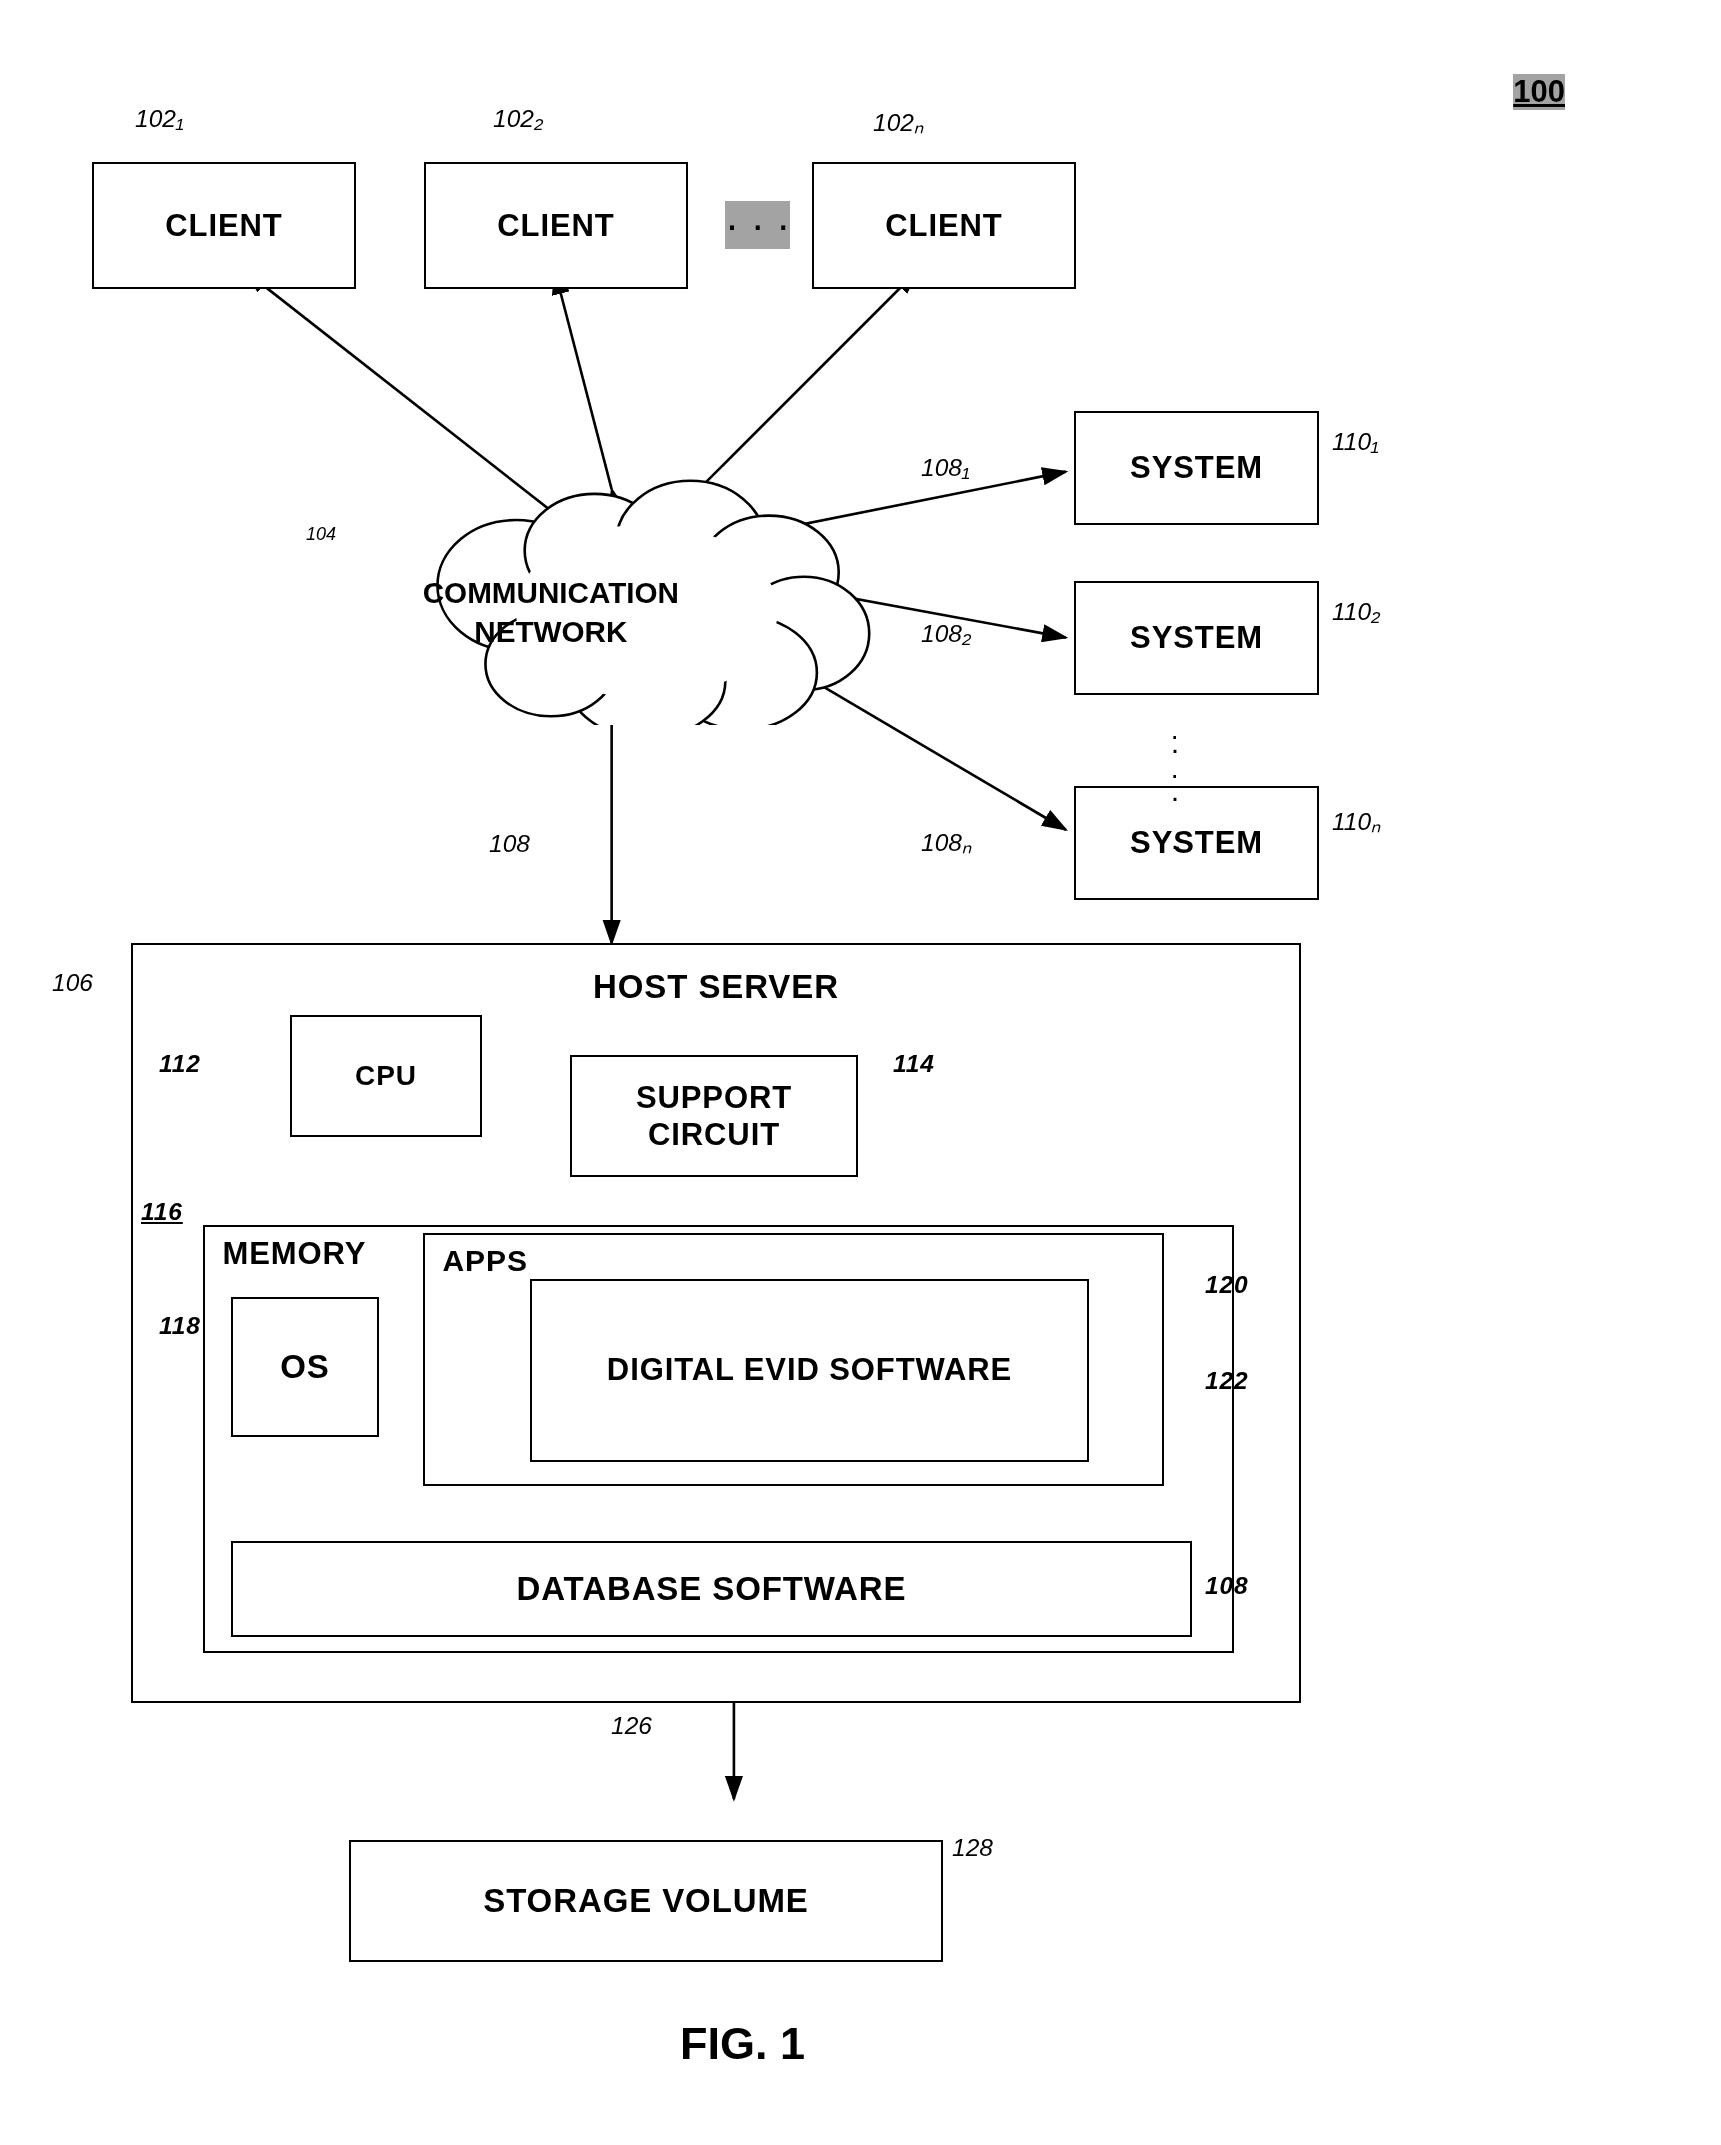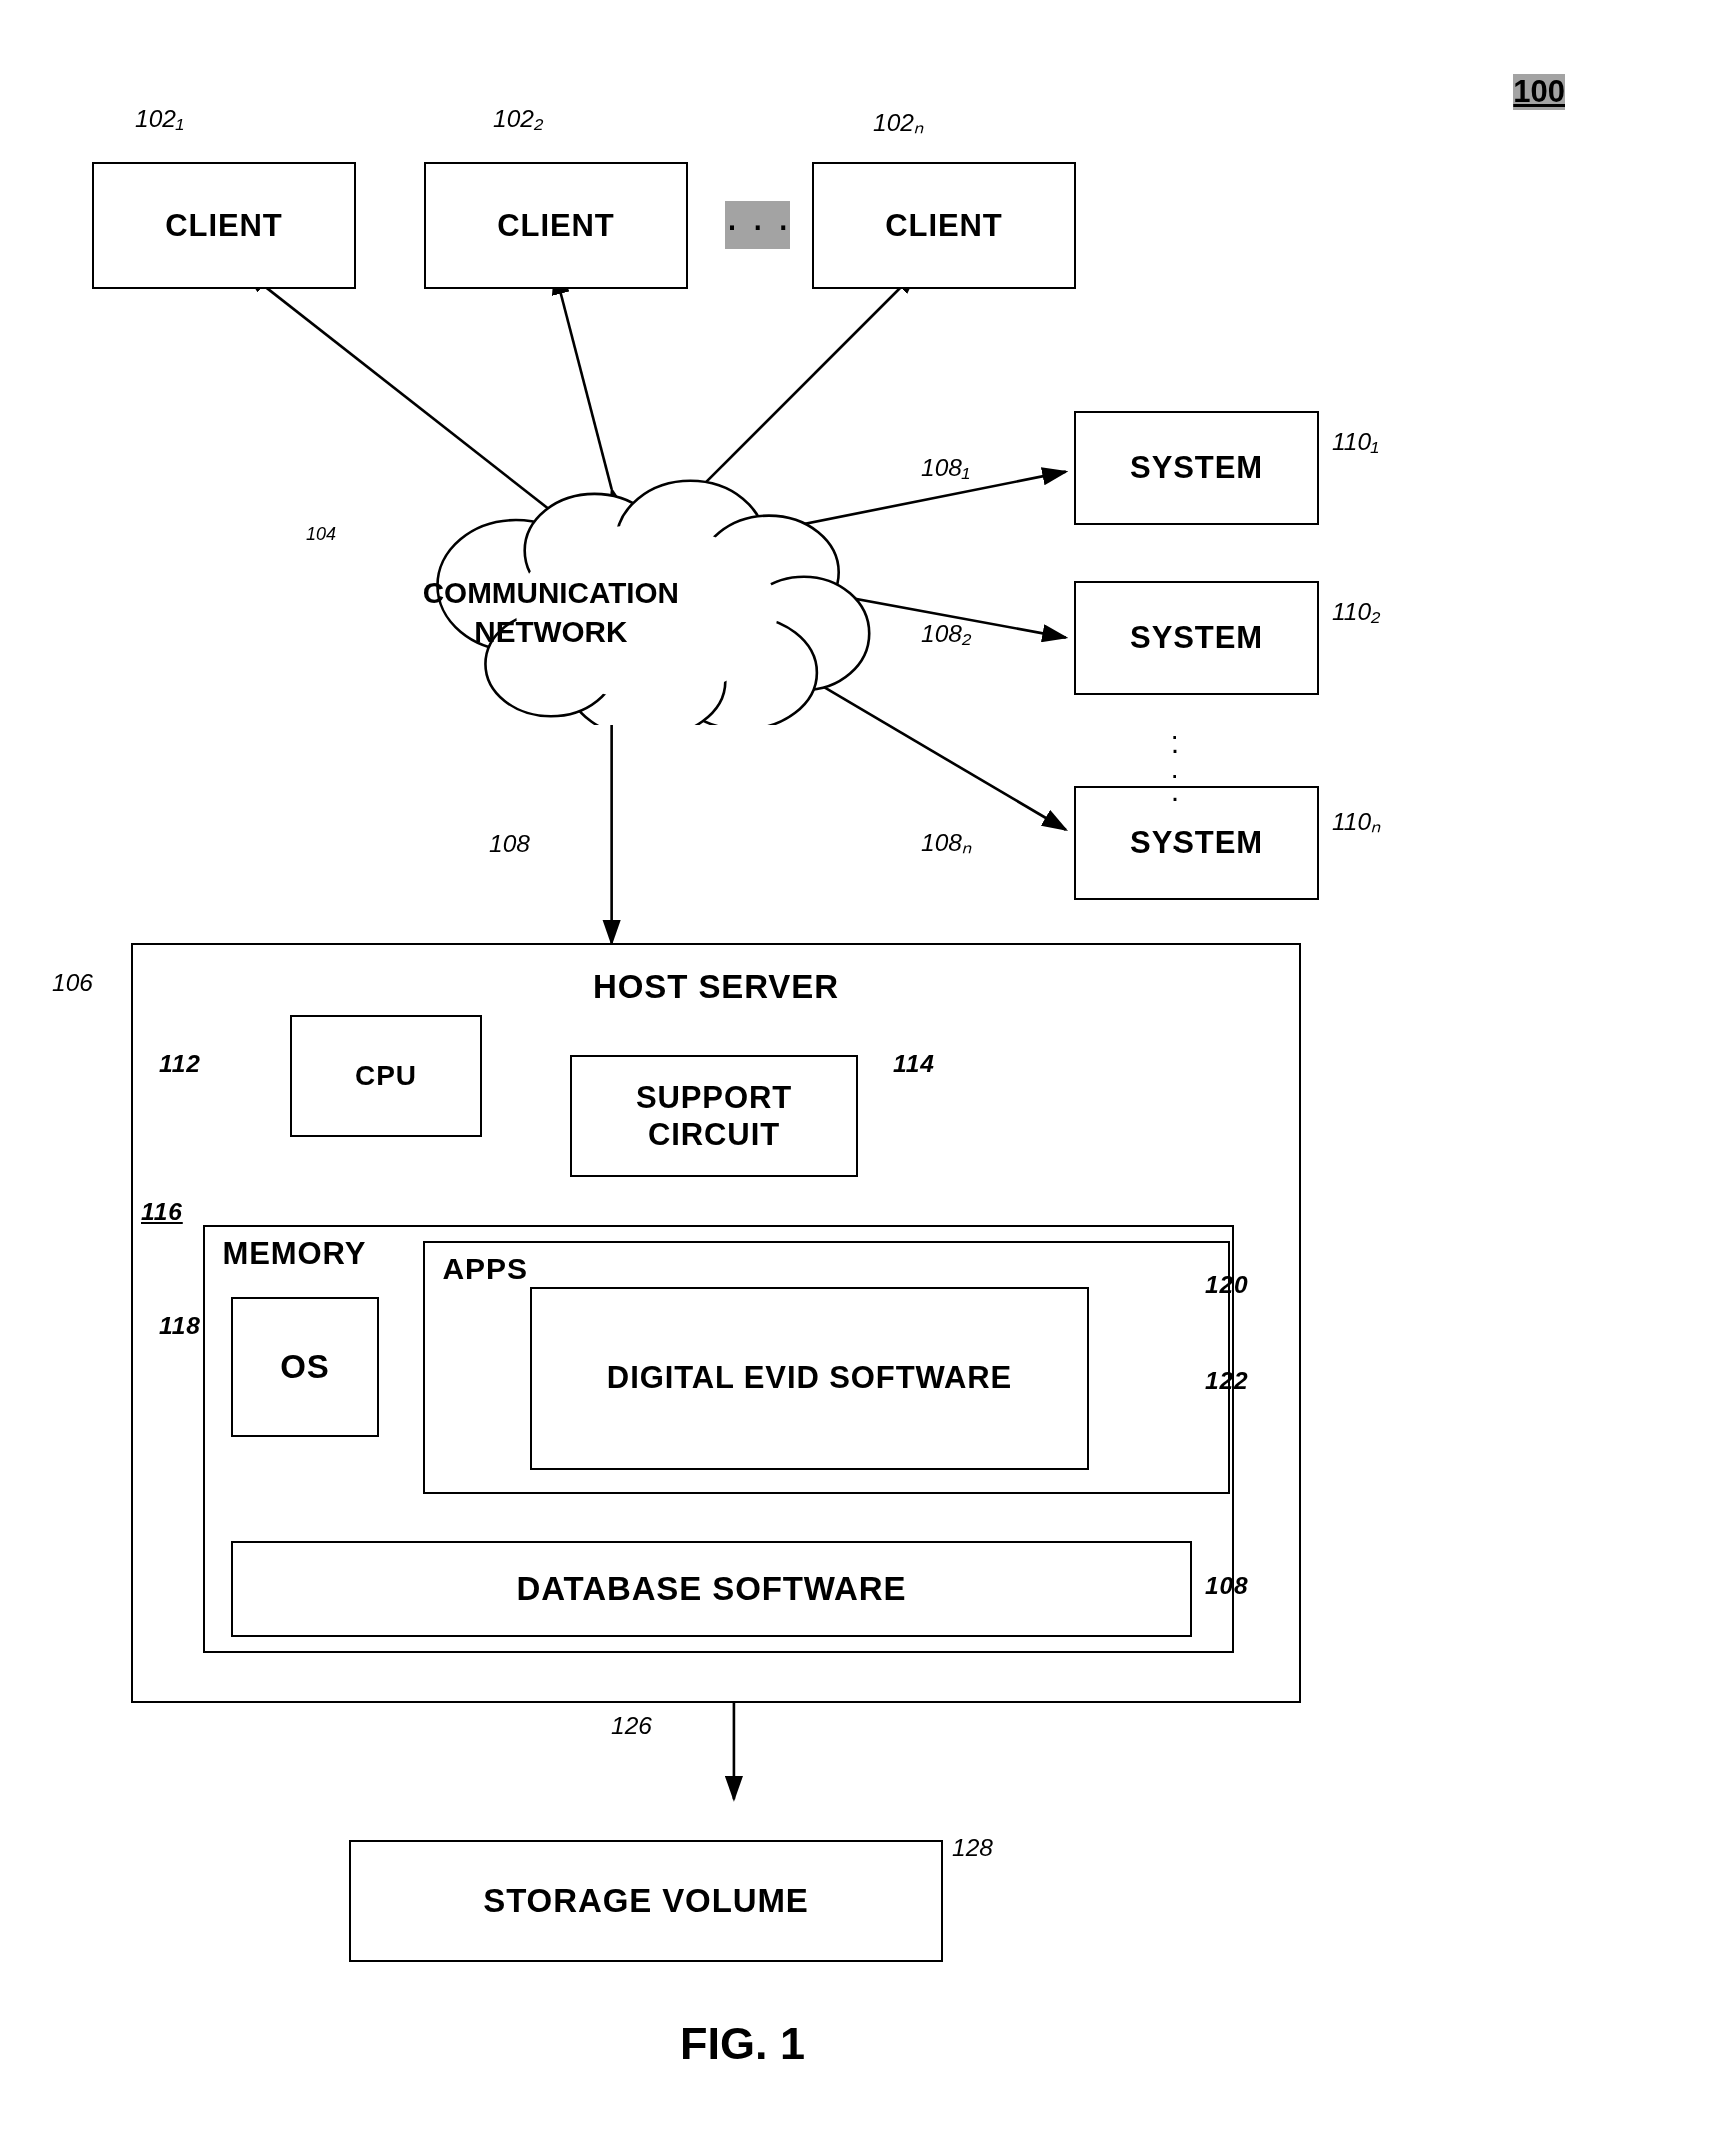--- a/index.html
+++ b/index.html
@@ -173,21 +173,21 @@
 
     <div class="ref-label" style="position:absolute; left:760px; top:105px; font-size:24.5px;">114</div>
 
     <div class="box" style="position:absolute; left:70px; top:236px; width:1031px; height:428px; display:block; padding:0;margin-top:44px;">
       <div style="position:absolute; left:17.5px; top:8.7px; font-size:31px; font-weight:bold;">MEMORY</div>
 
       <div class="box" style="position:absolute; left:26px; top:70px; width:148px; height:140px; font-size:33px;">
         <span>OS</span>
       </div>
 
-      <div class="box" style="position:absolute; left:218px; top:14px; width:807px; height:253px; display:block; padding:0;">
+      <div class="box" style="position:absolute; left:218px; top:6px; width:741px; height:253px; display:block; padding:0;">
         <div style="position:absolute; left:17.5px; top:8.7px; font-size:30px; font-weight:bold;">APPS</div>
 
         <div class="box" style="position:absolute; left:105px; top:44px; width:559px; height:183px; font-size:31px; text-align:center; line-height:1.3;">
           <span>DIGITAL EVID
 SOFTWARE</span>
         </div>
       </div>
 
       <div class="ref-label" style="position:absolute; left:1000px; top:44px; font-size:24.5px;">120</div>
 

